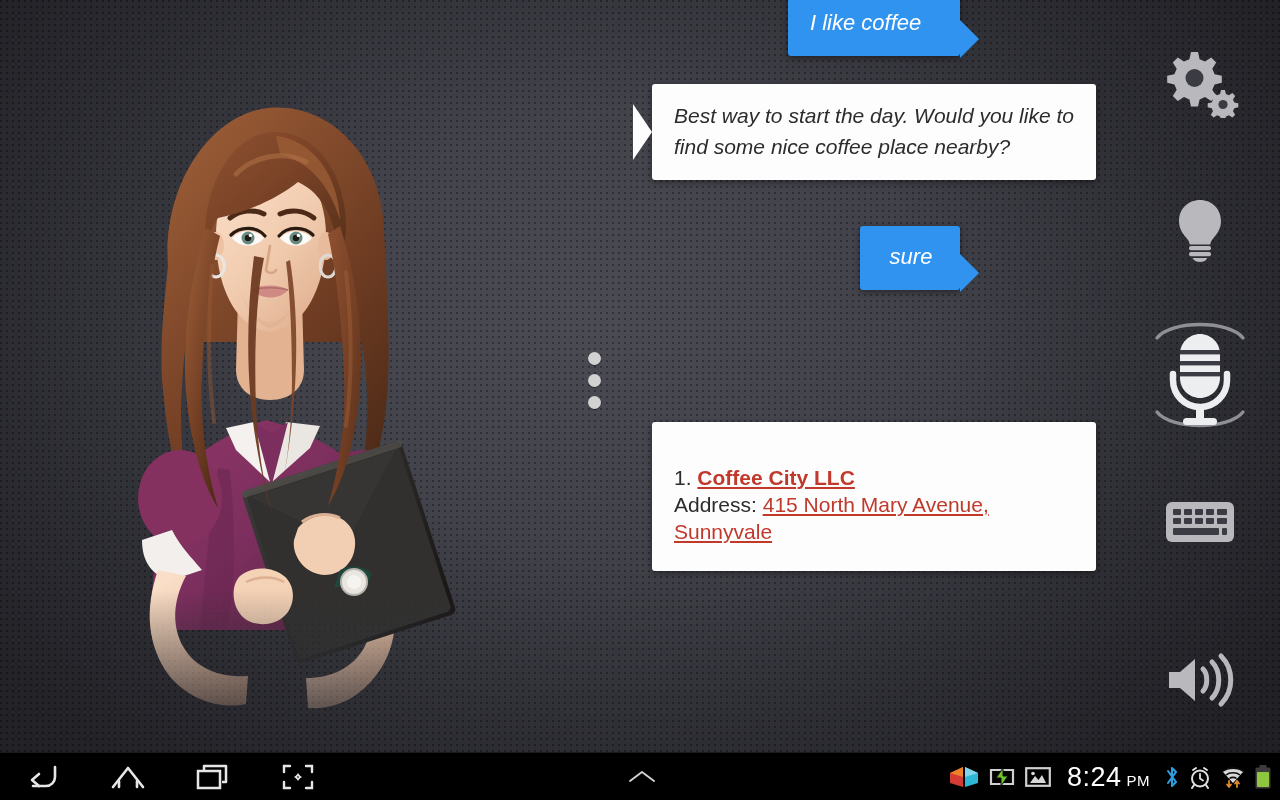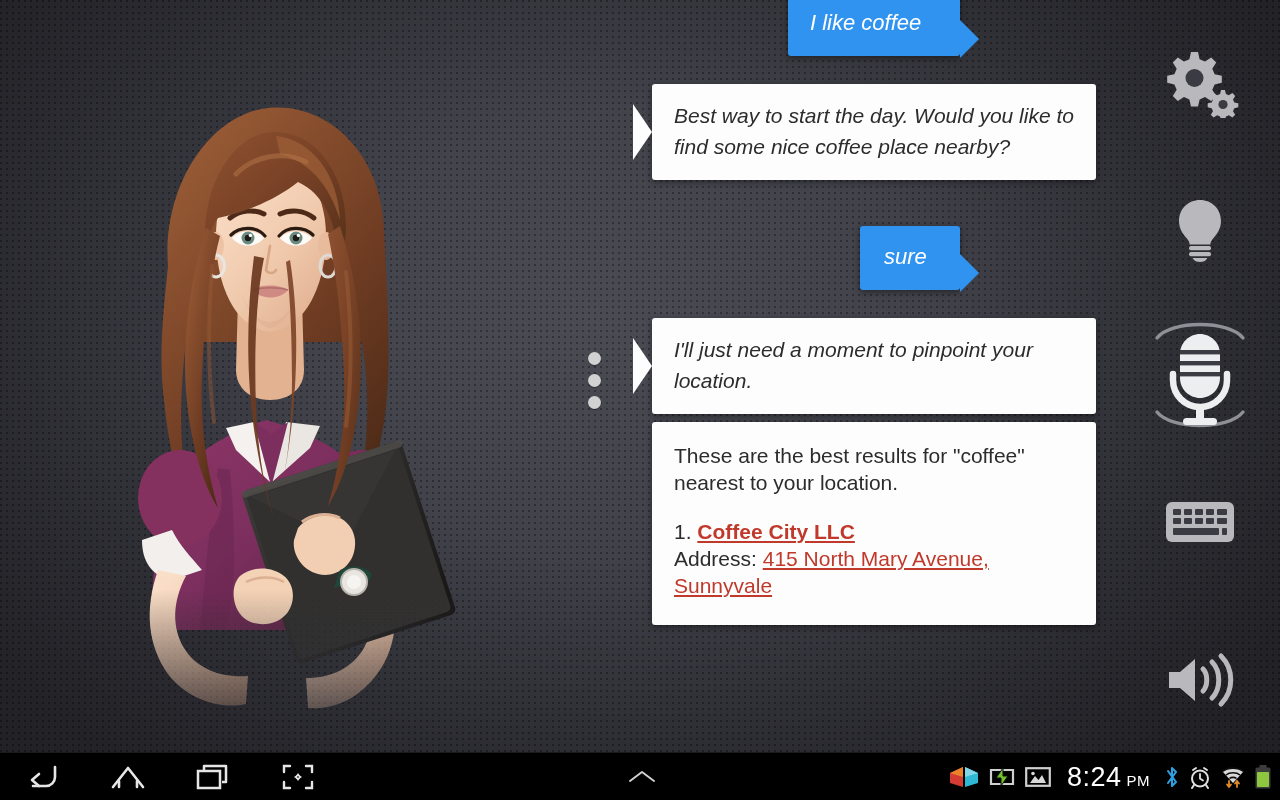--- a/index.html
+++ b/index.html
@@ -77,21 +77,21 @@
     border-bottom:28px solid transparent;
     border-left:19px solid #fdfdfd;
   }
   .txt { font-size:21px; line-height:31px; white-space:pre-line;font-style:italic; }
   .txt.user { font-size:22px; line-height:26px; }
 
   
   #b-user-1 { right:160px; top:-8px; width:172px; }
   #b-user-1 .body { padding:18px 22px 20px 22px; }
   #b-bot-1 { left:92px; top:84px; width:444px; }
-  #b-user-2 { right:160px; top:226px; width:100px; }
+  #b-user-2 { right:160px; top:226px; width:100px;text-align:center; }
   #b-user-2 .body { padding:18px 22px 20px 24px; }
   #b-bot-2 { left:92px; top:318px; width:444px; }
   #b-bot-3 { left:92px; top:422px; width:444px; }
   #b-bot-3 .body { padding:20px 22px 26px 22px; border-radius:3px; }
 
   
   .res-intro { font-size:21px; line-height:27px; color:#2c2c2c; }
   .res-item { margin-top:22px; font-size:21px; line-height:27px; color:#2c2c2c; }
   .res-name { color:#c0392b; font-weight:bold; text-decoration:underline; cursor:pointer;margin-top:24px; }
   .res-addr { color:#c0392b; text-decoration:underline; cursor:pointer; }
@@ -315,30 +315,23 @@
       </div>
     </div>
 
     <div class="bubble user" id="b-user-2">
       <div class="body">
         <div class="txt user">sure</div>
         <span class="tail"></span>
       </div>
     </div>
 
-    <div class="bubble bot" id="b-bot-2">
-      <div class="body">
-        <span class="tail"></span>
-        <div class="txt">I'll just need a moment to pinpoint your location.</div>
-      </div>
-    </div>
 
     <div class="bubble bot" id="b-bot-3">
       <div class="body">
-        <div class="res-intro">These are the best results for "coffee" nearest to your location.</div>
 
         <div class="res-item">
           <span>1.</span>
           <span class="res-name">Coffee City LLC</span><br>
           <span>Address:</span>
           <span class="res-addr">415 North Mary Avenue, Sunnyvale</span>
         </div>
 
       </div>
     </div>

